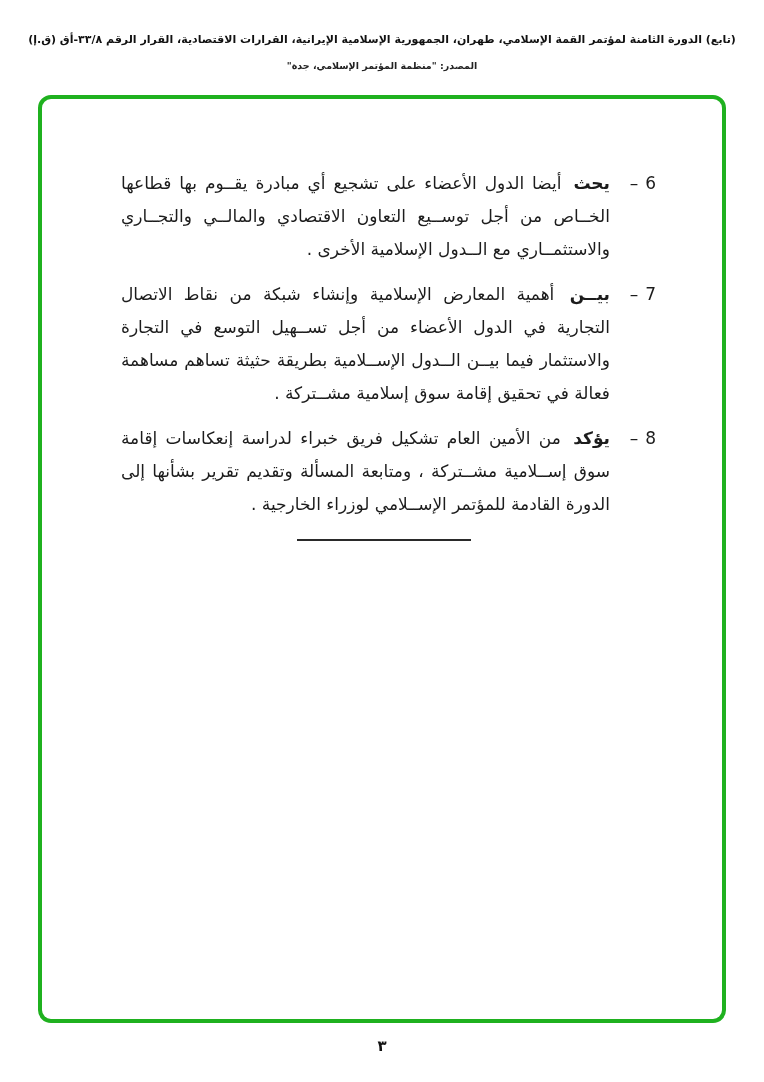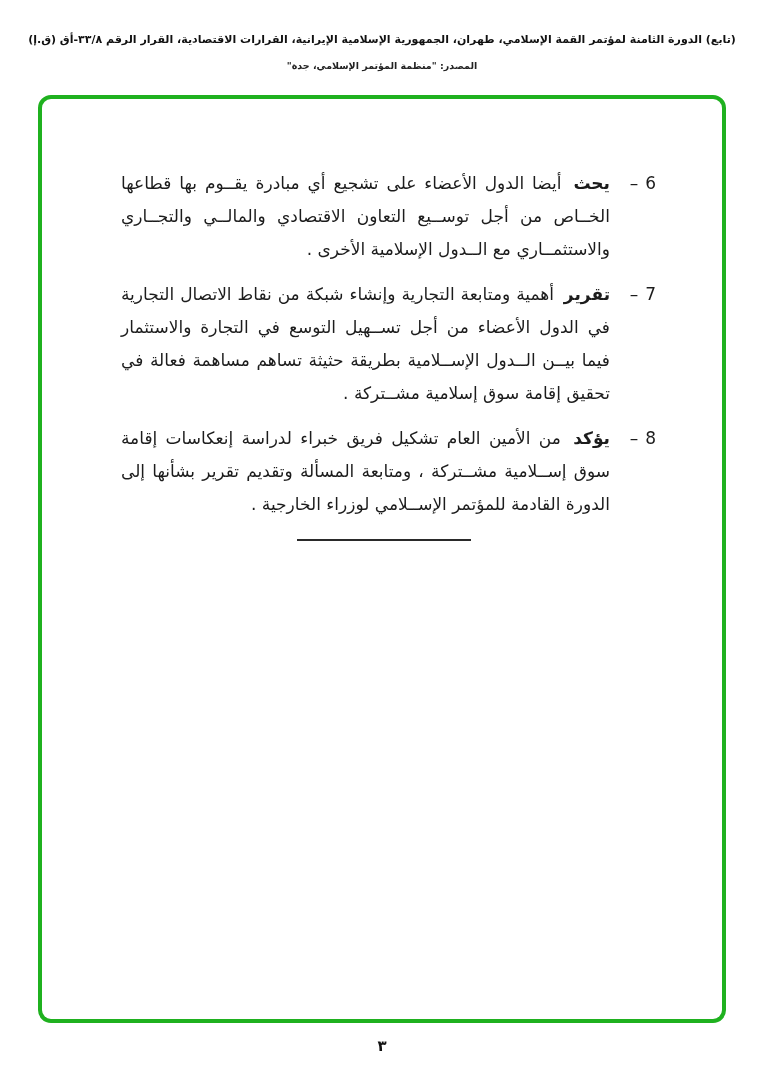--- a/index.html
+++ b/index.html
@@ -102,21 +102,21 @@
           <span class="num">6</span>
         </div>
         <div class="ptext"><b class="lead">يحث</b> <span>أيضا الدول الأعضاء على تشجيع أي مبادرة يقــوم بها قطاعها الخــاص من أجل توســيع التعاون الاقتصادي والمالــي والتجــاري والاستثمــاري مع الــدول الإسلامية الأخرى .</span></div>
       </div>
 
       <div class="item">
         <div class="marker">
           <span class="dash">–</span>
           <span class="num">7</span>
         </div>
-        <div class="ptext"><b class="lead">تقرير</b> <span>أهمية ومتابعة التجارية وإنشاء شبكة من نقاط الاتصال التجارية في الدول الأعضاء من أجل تســهيل التوسع في التجارة والاستثمار فيما بيــن الــدول الإســلامية بطريقة حثيثة تساهم مساهمة فعالة في تحقيق إقامة سوق إسلامية مشــتركة .</span></div>
+        <div class="ptext"><b class="lead">بيــن</b> <span>أهمية المعارض الإسلامية وإنشاء شبكة من نقاط الاتصال التجارية في الدول الأعضاء من أجل تســهيل التوسع في التجارة والاستثمار فيما بيــن الــدول الإســلامية بطريقة حثيثة تساهم مساهمة فعالة في تحقيق إقامة سوق إسلامية مشــتركة .</span></div>
       </div>
 
       <div class="item">
         <div class="marker">
           <span class="dash">–</span>
           <span class="num">8</span>
         </div>
         <div class="ptext"><b class="lead">يؤكد</b> <span>من الأمين العام تشكيل فريق خبراء لدراسة إنعكاسات إقامة سوق إســلامية مشــتركة ، ومتابعة المسألة وتقديم تقرير بشأنها إلى الدورة القادمة للمؤتمر الإســلامي لوزراء الخارجية .</span></div>
       </div>
 

